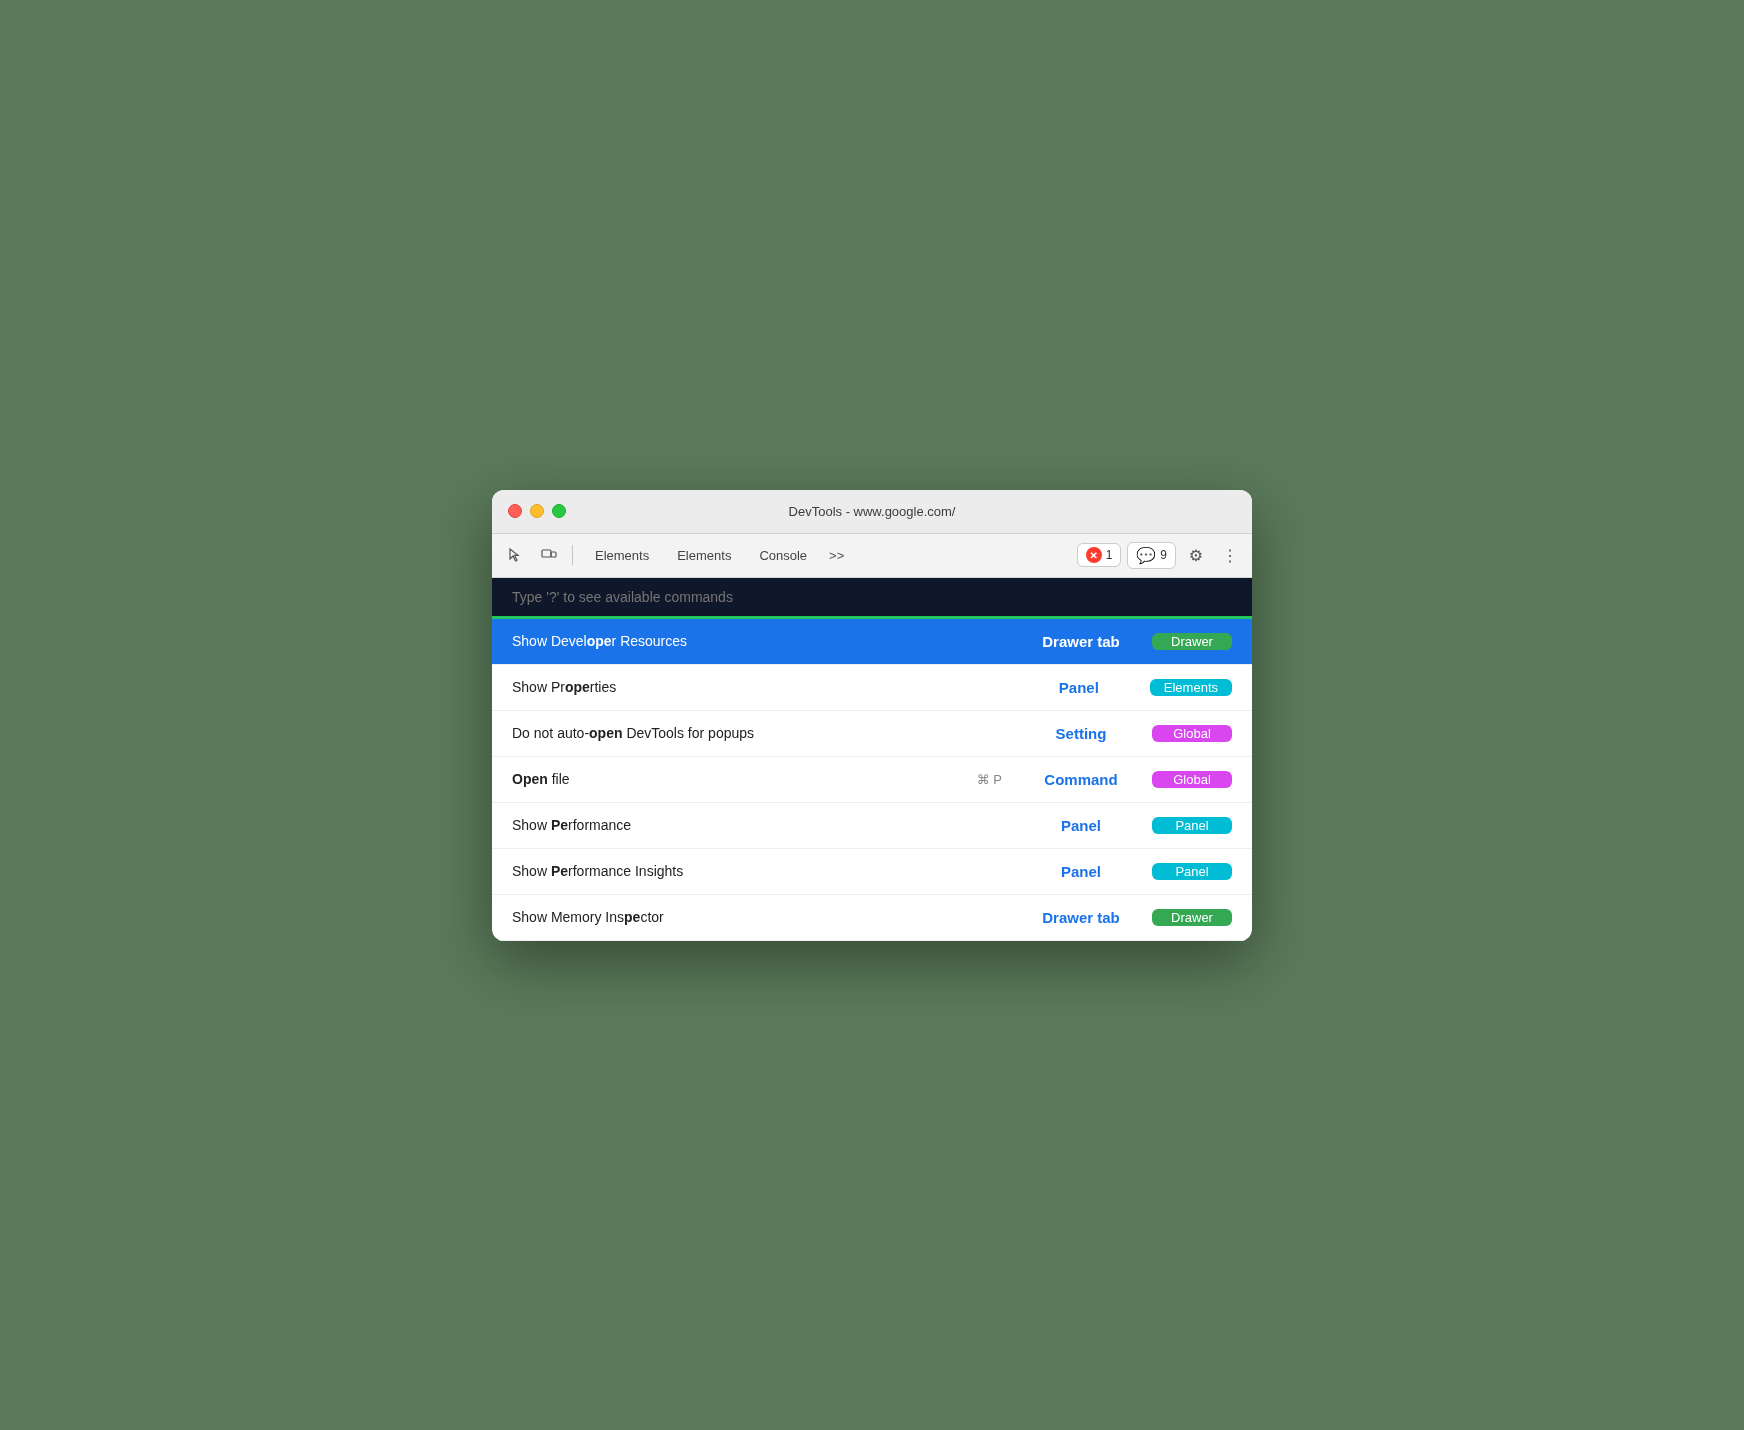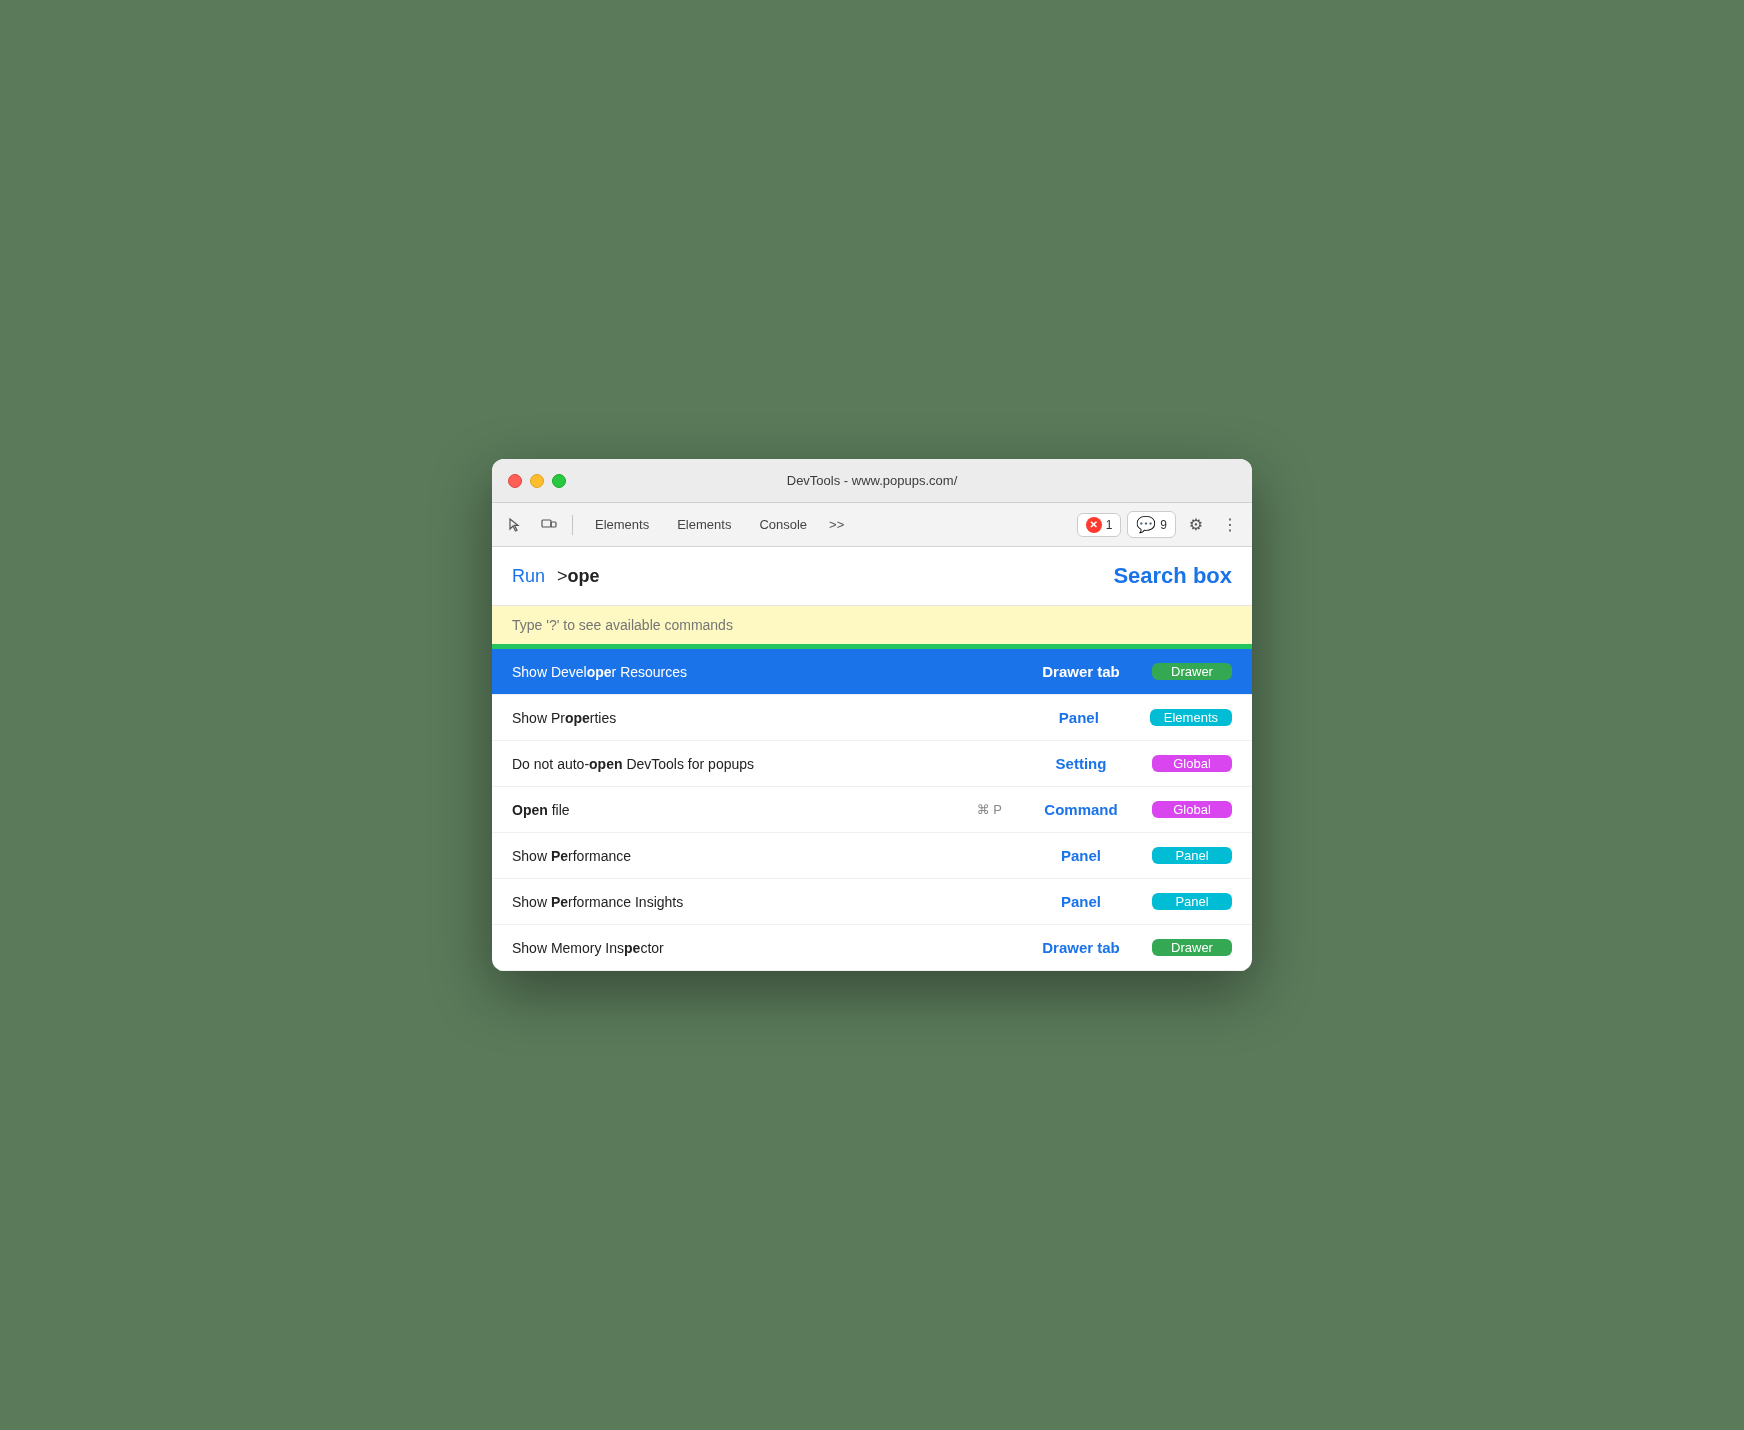--- a/index.html
+++ b/index.html
@@ -202,22 +202,22 @@
     .cmd-search-label {
       margin-left: auto;
       color: #1a73e8;
       font-size: 22px;
       font-weight: 700;
     }
 
     
     .search-bar {
       padding: 10px 20px;
-      border-bottom: 5px solid #22c55e;
-      background: #fef9c3;
+      border-bottom: 3px solid #22c55e;
+      background: #0f172a;
     }
 
     .search-bar input {
       width: 100%;
       border: none;
       background: transparent;
       font-size: 14px;
       color: #666;
       outline: none;
     }
@@ -285,21 +285,21 @@
 <body>
 
 <div class="window">
 
   <div class="title-bar">
     <div class="traffic-lights">
       <div class="traffic-light close"></div>
       <div class="traffic-light minimize"></div>
       <div class="traffic-light maximize"></div>
     </div>
-    <span class="title-bar-title">DevTools - www.popups.com/</span>
+    <span class="title-bar-title">DevTools - www.google.com/</span>
   </div>
 
   <div class="toolbar">
     <button class="toolbar-icon-btn">
       <svg width="16" height="16" viewBox="0 0 16 16" fill="none">
         <path d="M3 2L3 12L6 9L8.5 14L10 13.3L7.5 8.3L11 8.3Z" stroke="#555" stroke-width="1.2" fill="none"></path>
       </svg>
     </button>
     <button class="toolbar-icon-btn">
       <svg width="16" height="16" viewBox="0 0 16 16" fill="none">
@@ -321,27 +321,20 @@
       </div>
       <div class="badge-btn">
         <span class="badge-console">💬</span>
         <span class="badge-count">9</span>
       </div>
       <button class="gear-btn">⚙</button>
       <button class="more-btn">⋮</button>
     </div>
   </div>
 
-  <div class="cmd-header">
-    <span class="cmd-run">Run</span>
-    <span class="cmd-query">
-      &gt;<strong>ope</strong>
-    </span>
-    <span class="cmd-search-label">Search box</span>
-  </div>
 
   <div class="search-bar">
     <input type="text" placeholder="Type '?' to see available commands" style="">
   </div>
 
   <div class="results-list" id="results-list">
   <div class="result-row selected">
         <span class="result-name">Show Devel<strong>ope</strong>r Resources</span>
         <span class="result-type">Drawer tab</span>
         <span class="result-badge badge-drawer">Drawer</span>

